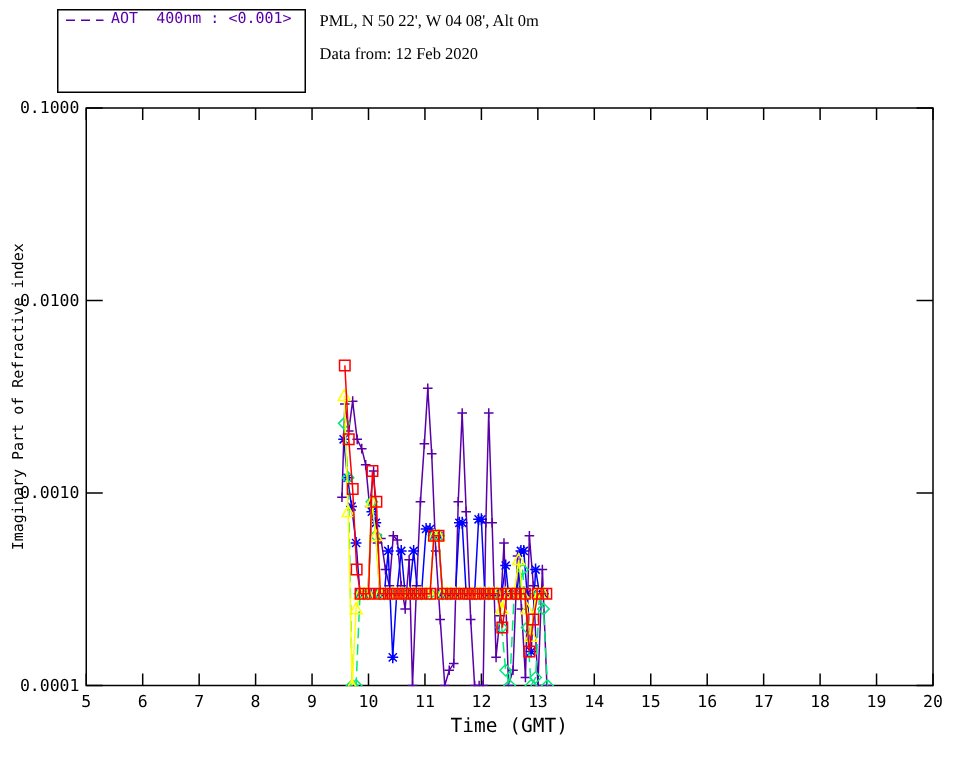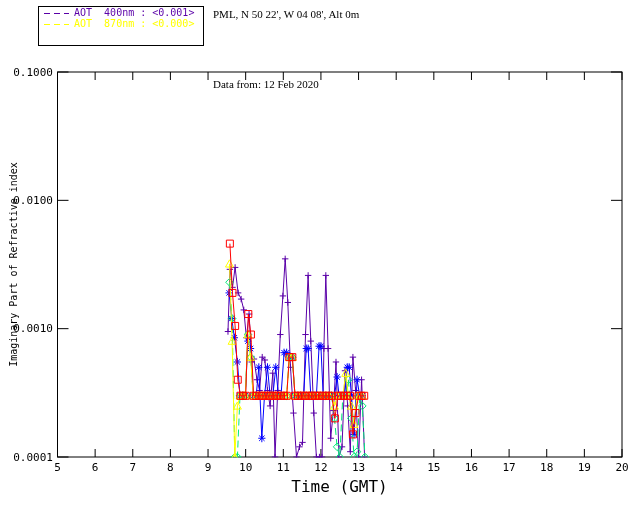--- a/index.html
+++ b/index.html
@@ -1,27 +1,27 @@
 <!DOCTYPE html>
 <html><head>
 <meta charset="utf-8">
 <style>
   html,body{margin:0;padding:0;background:#fff;}
   #stage{position:relative;width:640px;height:512px;background:#ffffff;overflow:hidden;
          font-family:"DejaVu Sans Mono", "Liberation Mono", monospace;color:#000;}
   #chart-svg{position:absolute;left:0;top:0;}
   .hdr{position:absolute;left:213px;font-size:11px;letter-spacing:0px;white-space:pre;font-family:Liberation Serif, serif;}
   #hdr1{top:8px;}
-  #hdr2{top:30px;margin-top:48px;}
-  #legend{position:absolute;left:38px;top:6px;width:166px;height:40px;border:1px solid #000;
+  #hdr2{top:30px;}
+  #legend{position:absolute;left:38px;top:6px;width:166px;height:56px;border:1px solid #000;
           box-sizing:border-box;padding:1px 0 0 5px;}
   .lrow{height:10.8px;font-size:10px;line-height:10.8px;white-space:pre;display:flex;align-items:center;}
   .sw{display:inline-block;width:25px;height:1px;margin-right:5px;flex:0 0 25px;}
   .lbl{display:inline-block;}
-  #xlabel{position:absolute;left:57px;top:477px;width:565px;text-align:center;font-size:16px;}
+  #xlabel{position:absolute;left:57px;top:477px;width:565px;text-align:center;font-size:13px;}
   #ylabel{position:absolute;left:-96px;top:258px;width:220px;height:13px;text-align:center;
           font-size:10px;transform:rotate(-90deg);}
 </style>
 </head>
 <body>
 <div id="stage">
 
   <svg id="chart-svg" width="640" height="512">
       <defs>
         <clipPath id="plotclip">
@@ -109,18 +109,17 @@
         <polyline points="229.9,243.6 232.5,292.9 235.1,325.9 237.8,379.7 240.4,395.8 243.0,395.8 245.7,395.8 248.3,314.0 250.9,334.5 253.6,395.8 256.2,395.8 259.2,395.8 261.8,395.8 264.5,395.8 267.5,395.8 270.1,395.8 272.8,395.8 275.8,395.8 278.4,395.8 281.0,395.8 284.1,395.8 286.7,395.8 289.3,357.1 292.3,357.1 295.0,395.8 298.0,395.8 300.6,395.8 303.6,395.8 306.3,395.8 309.3,395.8 311.9,395.8 314.9,395.8 317.5,395.8 320.2,395.8 323.2,395.8 325.8,395.8 328.8,395.8 331.8,395.8 334.9,418.4 337.9,395.8 340.9,395.8 343.9,395.8 346.9,395.8 349.9,395.8 352.9,434.4 355.6,413.1 358.6,395.8 361.6,395.8 364.2,395.8"></polyline>
         <path d="M226.36066666666665,240.11274493419796h7v7h-7ZM228.995,289.3932878777203h7v7h-7ZM231.62933333333336,322.4473732860246h7v7h-7ZM234.26366666666664,376.23563444624483h7v7h-7ZM236.898,392.2694389776433h7v7h-7ZM239.5323333333333,392.2694389776433h7v7h-7ZM242.16666666666666,392.2694389776433h7v7h-7ZM244.80100000000002,310.5439364539559h7v7h-7ZM247.43533333333335,331.03887795528664h7v7h-7ZM250.0696666666667,392.2694389776433h7v7h-7ZM252.70399999999995,392.2694389776433h7v7h-7ZM255.71466666666663,392.2694389776433h7v7h-7ZM258.349,392.2694389776433h7v7h-7ZM260.98333333333335,392.2694389776433h7v7h-7ZM263.994,392.2694389776433h7v7h-7ZM266.62833333333333,392.2694389776433h7v7h-7ZM269.2626666666667,392.2694389776433h7v7h-7ZM272.27333333333337,392.2694389776433h7v7h-7ZM274.9076666666666,392.2694389776433h7v7h-7ZM277.542,392.2694389776433h7v7h-7ZM280.55266666666665,392.2694389776433h7v7h-7ZM283.187,392.2694389776433h7v7h-7ZM285.8213333333333,353.63725620076576h7v7h-7ZM288.832,353.63725620076576h7v7h-7ZM291.46633333333335,392.2694389776433h7v7h-7ZM294.477,392.2694389776433h7v7h-7ZM297.1113333333334,392.2694389776433h7v7h-7ZM300.12199999999996,392.2694389776433h7v7h-7ZM302.7563333333333,392.2694389776433h7v7h-7ZM305.76699999999994,392.2694389776433h7v7h-7ZM308.40133333333335,392.2694389776433h7v7h-7ZM311.412,392.2694389776433h7v7h-7ZM314.04633333333334,392.2694389776433h7v7h-7ZM316.6806666666667,392.2694389776433h7v7h-7ZM319.6913333333334,392.2694389776433h7v7h-7ZM322.3256666666667,392.2694389776433h7v7h-7ZM325.33633333333336,392.2694389776433h7v7h-7ZM328.347,392.2694389776433h7v7h-7ZM331.35766666666666,414.8678172231224h7v7h-7ZM334.3683333333333,392.2694389776433h7v7h-7ZM337.37899999999996,392.2694389776433h7v7h-7ZM340.38966666666664,392.2694389776433h7v7h-7ZM343.4003333333333,392.2694389776433h7v7h-7ZM346.411,392.2694389776433h7v7h-7ZM349.4216666666667,430.9016217545209h7v7h-7ZM352.056,409.5557559611502h7v7h-7ZM355.06666666666666,392.2694389776433h7v7h-7ZM358.07733333333334,392.2694389776433h7v7h-7ZM360.7116666666667,392.2694389776433h7v7h-7Z"></path>
       </g>
     </svg>
 
   <div class="hdr" id="hdr1">PML, N 50 22', W 04 08', Alt 0m</div>
   <div class="hdr" id="hdr2">Data from: 12 Feb 2020</div>
 
   <div id="legend">
     <div class="lrow" style="color: rgb(90, 0, 168);"><span class="sw" style="background: repeating-linear-gradient(90deg, rgb(90, 0, 168) 0px, rgb(90, 0, 168) 6px, transparent 6px, transparent 10px);"></span><span class="lbl">AOT  400nm : &lt;0.001&gt;</span></div>
-    <div class="lrow" style="color: rgb(255, 255, 0);"><span class="sw" style="background: repeating-linear-gradient(90deg, rgb(255, 255, 0) 0px, rgb(255, 255, 0) 6px, transparent 6px, transparent 10px);"></span><span class="lbl">AOT  870nm : &lt;0.000&gt;</span></div>
   </div>
 
   <div id="xlabel">Time (GMT)</div>
   <div id="ylabel">Imaginary Part of Refractive index</div>
 </div>
 
 </body></html>

